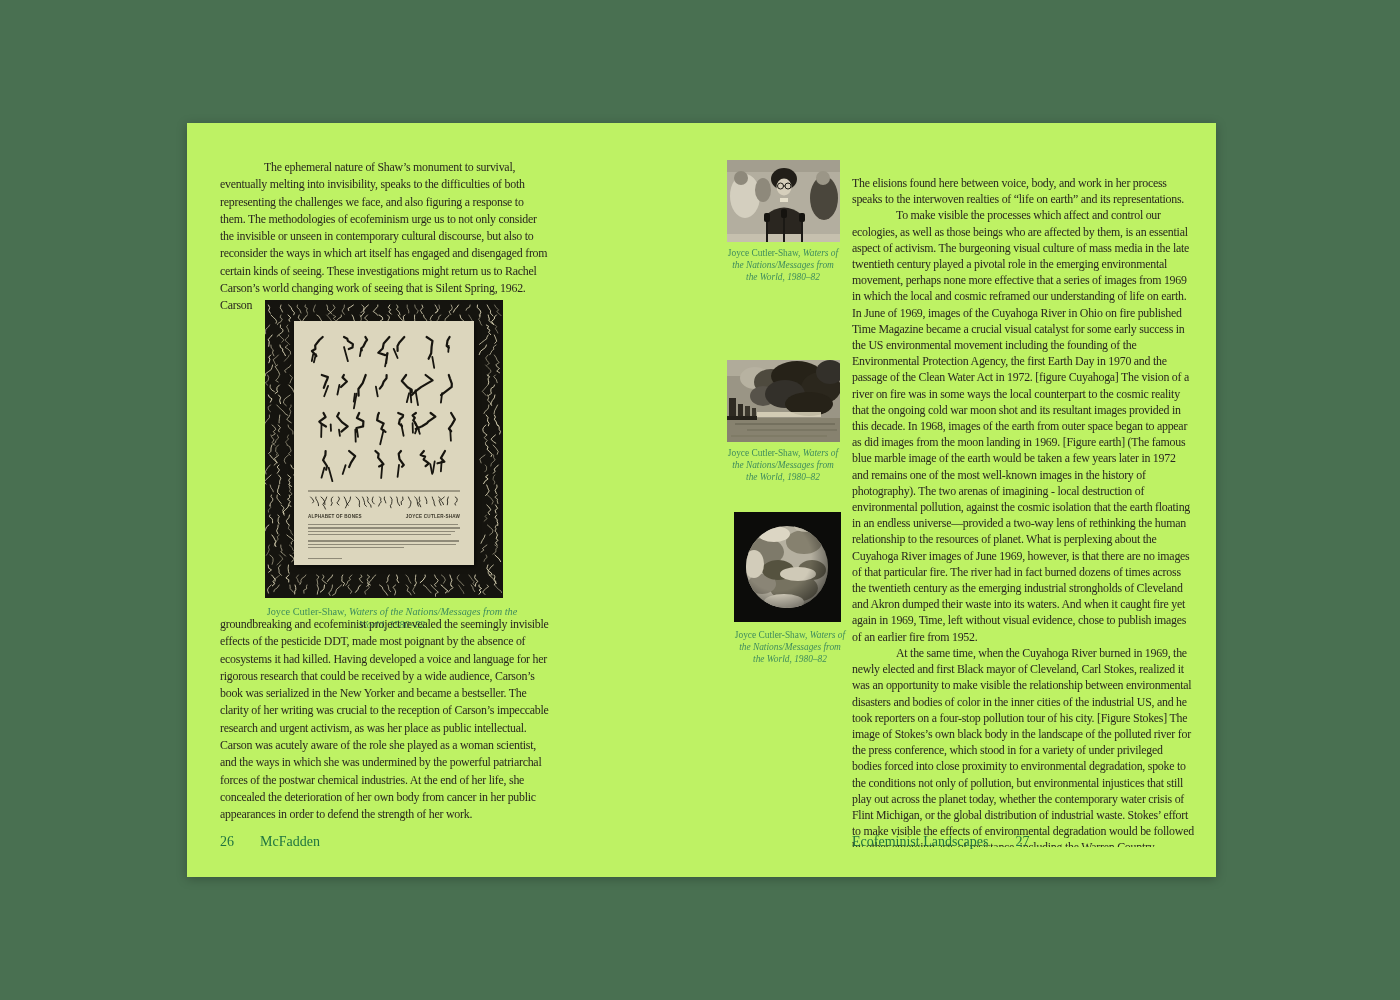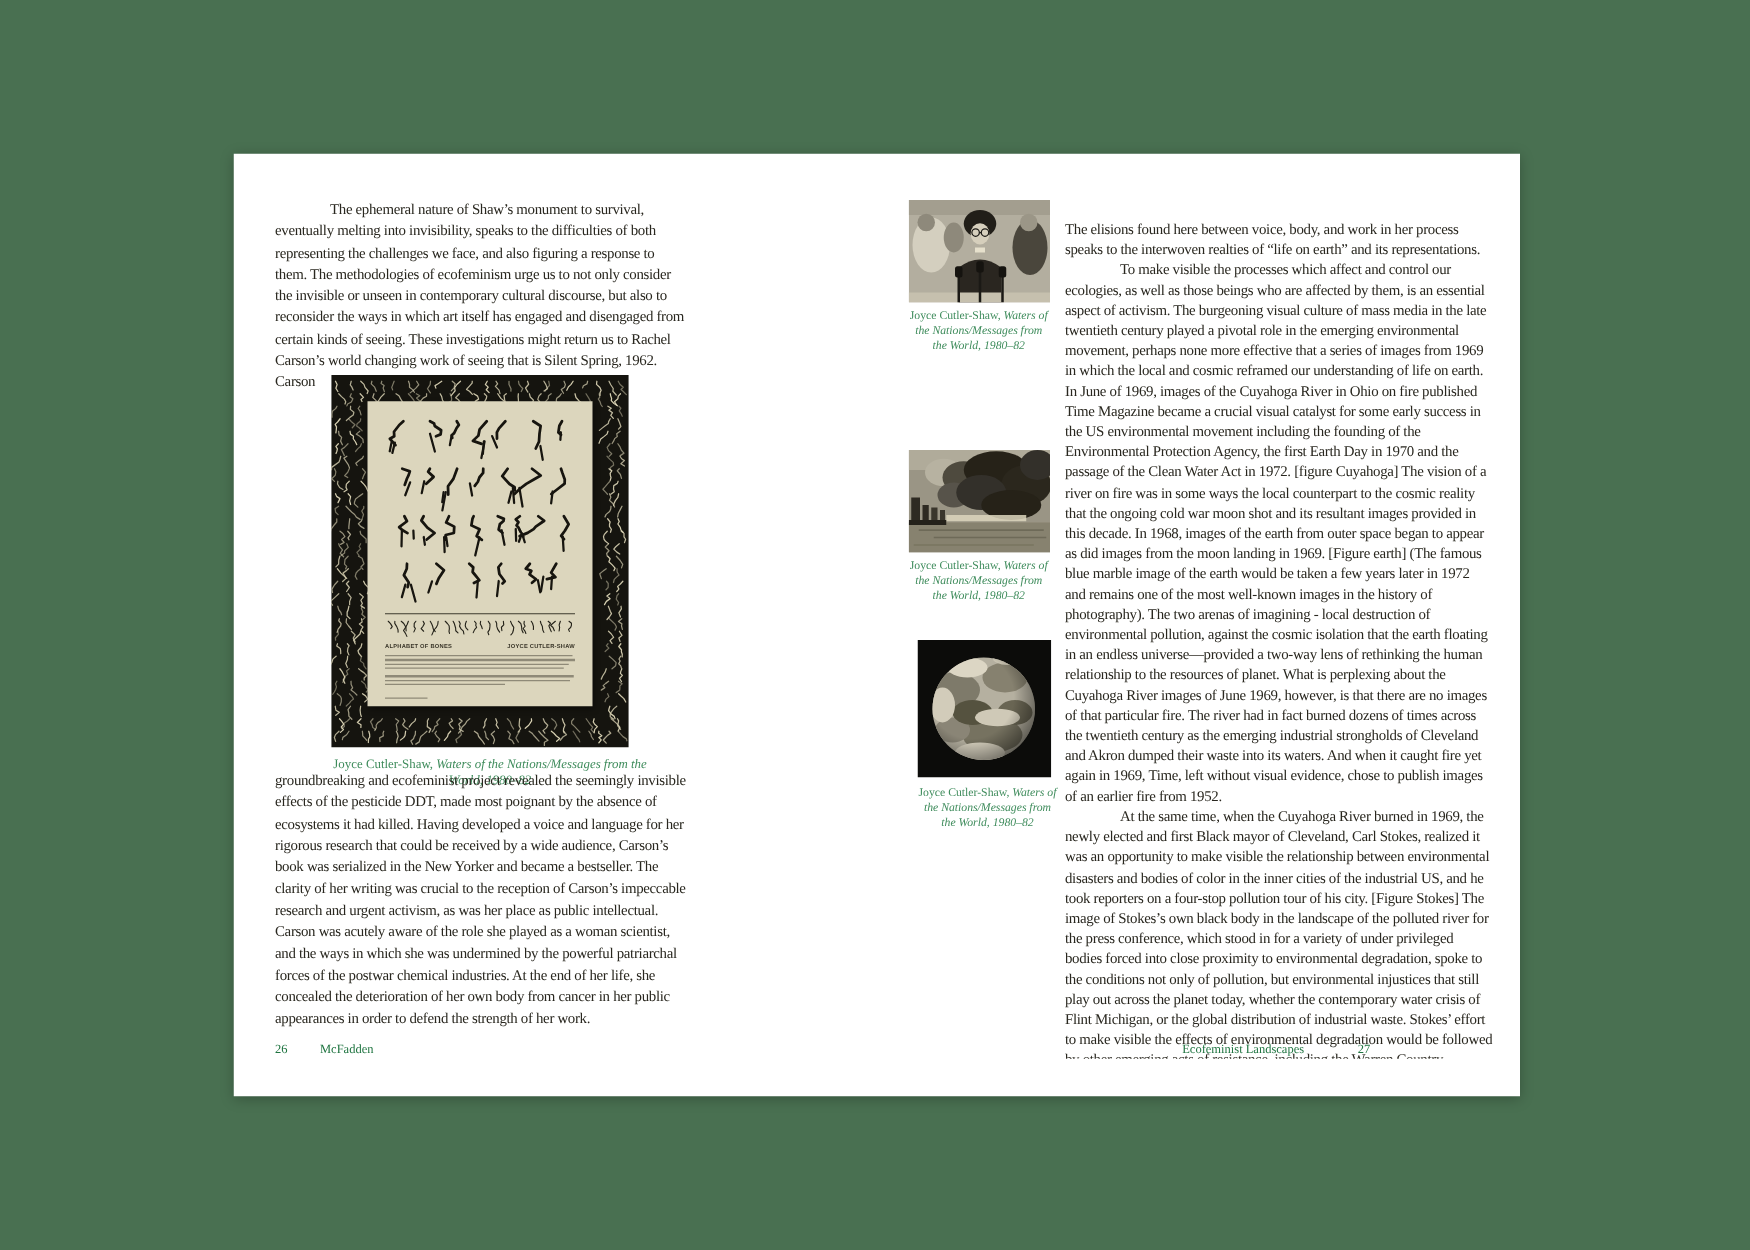--- a/index.html
+++ b/index.html
@@ -3,21 +3,21 @@
 <meta charset="utf-8">
 <style>
   html,body{margin:0;padding:0;}
   body{
     width:1400px;height:1000px;position:relative;overflow:hidden;
     background:#497051;
     font-family:"Liberation Serif", serif;
   }
   .spread{
     position:absolute;left:187px;top:123px;width:1029px;height:754px;
-    background:#ffffff;box-shadow:0 2px 10px rgba(0,0,0,0.25);
+    background:#bef264;box-shadow:0 2px 10px rgba(0,0,0,0.25);
   }
   .bodytext{
     position:absolute;color:#29271f;
     font-size:11.9px;letter-spacing:-0.25px;text-align:left;
   }
   .bodytext p{margin:0;}
   .bodytext p.indent{text-indent:44px;}
   .left-para-1{left:33px;top:36px;width:330px;line-height:17.3px;}
   .left-para-2{left:33px;top:493px;width:330px;line-height:17.3px;}
   .right-col{left:665px;top:36px;width:342px;line-height:16.2px;max-height:672px;overflow:hidden;margin-top:16px;}
@@ -57,24 +57,24 @@
   .cap-3{left:547px;top:506px;}
 
   
   .fig{position:absolute;}
   .fig svg{display:block;}
   .fig-1{left:540px;top:37px;}
   .fig-2{left:540px;top:237px;}
   .fig-3{left:547px;top:389px;}
 
   
-  .footer{position:absolute;top:711px;font-size:10px;color:#1f7440;}
+  .footer{position:absolute;top:711px;font-size:14px;color:#1f7440;}
   .footer-left{left:33px;}
   .footer-left .running-head{margin-left:26px;}
-  .footer-right{left:665px;width:338px;display:flex;justify-content:center;gap:43px;}
+  .footer-right{left:665px;width:338px;display:flex;justify-content:flex-start;gap:27px;}
 </style>
 </head>
 <body>
 
 <div class="spread">
 
   <div class="bodytext left-para-1">
     <p class="indent">The ephemeral nature of Shaw’s monument to survival, eventually melting into invisibility, speaks to the difficulties of both representing the challenges we face, and also figuring a response to them. The methodologies of ecofeminism urge us to not only consider the invisible or unseen in contemporary cultural discourse, but also to reconsider the ways in which art itself has engaged and disengaged from certain kinds of seeing. These investigations might return us to Rachel Carson’s world changing work of seeing that is Silent Spring, 1962. Carson</p>
   </div>
 

